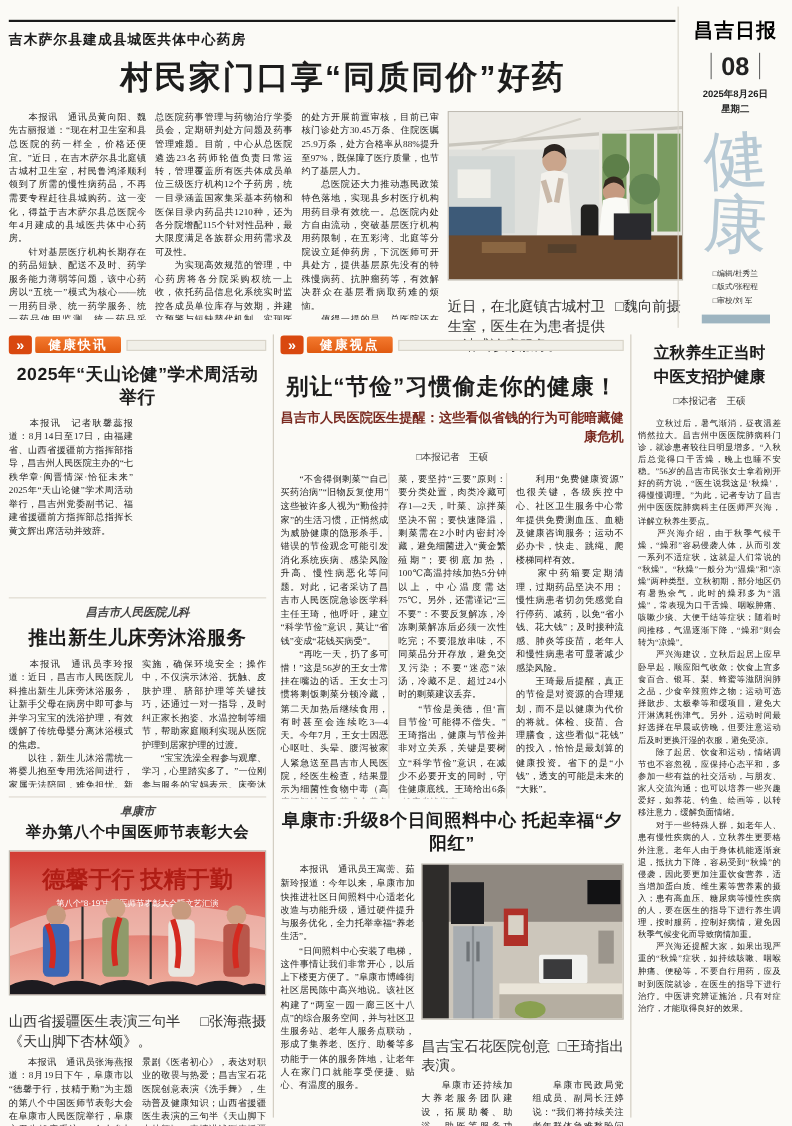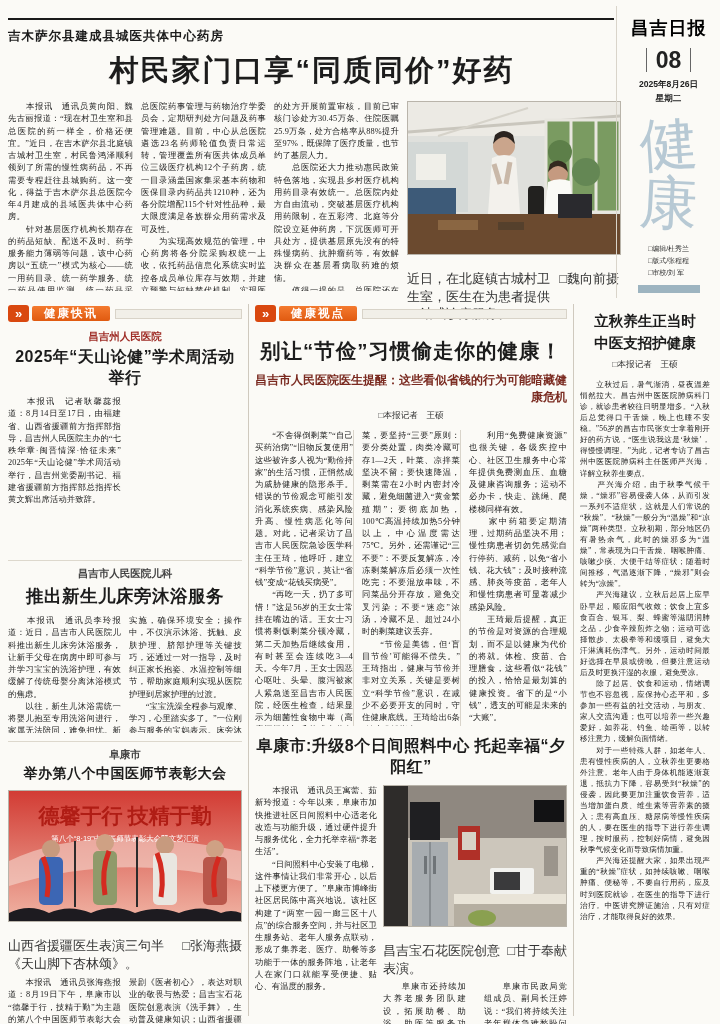--- a/index.html
+++ b/index.html
@@ -50,21 +50,21 @@
              font-size:11.5px;padding:0 12px;border-radius:2px;letter-spacing:2px;}
   .sec-bar{flex:1;height:8px;background:#f1efe8;border:1px solid #d8d3c8;margin-left:5px;}
   
   .mid-zone{display:flex;margin-top:6px;height:712px;}
   .col-left{width:234px;}
   .col-mid{width:326px;box-sizing:border-box;border-left:1px solid #cfc9be;
            border-right:1px solid #cfc9be;padding:0 6px;margin:0 6px;}
   .col-right{width:130px;}
   .art-kicker{text-align:center;font-size:10.5px;font-weight:bold;margin-top:3px;}
   .red{color:#9e2b25;}
-  .gray{color:#444;}
+  .gray{color:#444;font-style:italic;}
   .art-headline{text-align:center;font-weight:900;margin:3px 0 7px 0;letter-spacing:.5px;}
   .h-tianshan{font-size:16px;}
   .h-muyu{font-size:17.5px;}
   .h-yishijie{font-size:14px;}
   .h-jiejian{font-size:20.5px;letter-spacing:1px;}
   .h-xiyang{font-size:16px;}
   .cols2{display:flex;gap:8px;}
   .tianshan-body .bcol{width:113px;height:156px;}
   .muyu-body .bcol{width:113px;height:118px;}
   .yishijie-body .bcol{width:113px;height:136px;}
@@ -164,21 +164,20 @@
   <div class="mid-zone">
 
     <div class="col-left">
       <div class="sec-head">
         <span class="sec-badge hd">»</span>
         <span class="sec-label hd">健康快讯</span>
         <span class="sec-bar"></span>
       </div>
 
       <div>
-        <div class="art-kicker red hd">昌吉州人民医院</div>
         <div class="art-headline h-tianshan hd">2025年“天山论健”学术周活动举行</div>
         <div class="cols2 tianshan-body">
           <div class="bcol">　　本报讯　记者耿馨蕊报道：8月14日至17日，由福建省、山西省援疆前方指挥部指导，昌吉州人民医院主办的“七秩华章·闽晋情深·恰征未来”2025年“天山论健”学术周活动举行，昌吉州党委副书记、福建省援疆前方指挥部总指挥长黄文辉出席活动并致辞。</div>
         </div>
       </div>
 
       <div class="art-divider"></div>
 
       <div>
         <div class="art-kicker gray hd">昌吉市人民医院儿科</div>
@@ -286,21 +285,21 @@
                 <rect x="150" y="14" width="30" height="22" fill="#121214"></rect>
                 <rect x="106" y="82" width="44" height="26" rx="2" fill="#f2f2ef"></rect>
                 <rect x="110" y="86" width="26" height="18" fill="#3a3a3c"></rect>
                 <rect x="70" y="108" width="112" height="10" fill="#e9e4d8"></rect>
                 <rect x="70" y="118" width="112" height="22" fill="#b5aea1"></rect>
                 <ellipse cx="98" cy="132" rx="14" ry="8" fill="#8aa050"></ellipse>
                 <rect x="160" y="60" width="14" height="30" fill="#9b958c"></rect>
               </svg>
               <figcaption class="caption-row">
                 <span>昌吉宝石花医院创意表演。</span>
-                <span class="credit">□甘于奉献</span>
+                <span class="credit">□王琦指出</span>
               </figcaption>
             </figure>
             <div class="xiyang-bottom">
               <div class="bcol">　　阜康市还持续加大养老服务团队建设，拓展助餐、助浴、助医等服务功能，着力打造更有温度的服务。</div>
               <div class="bcol">　　阜康市民政局党组成员、副局长汪婷说：“我们将持续关注老年群体急难愁盼问题，积极引入智能化设备与服务。”</div>
             </div>
           </div>
         </div>
       </div>
     </div>

